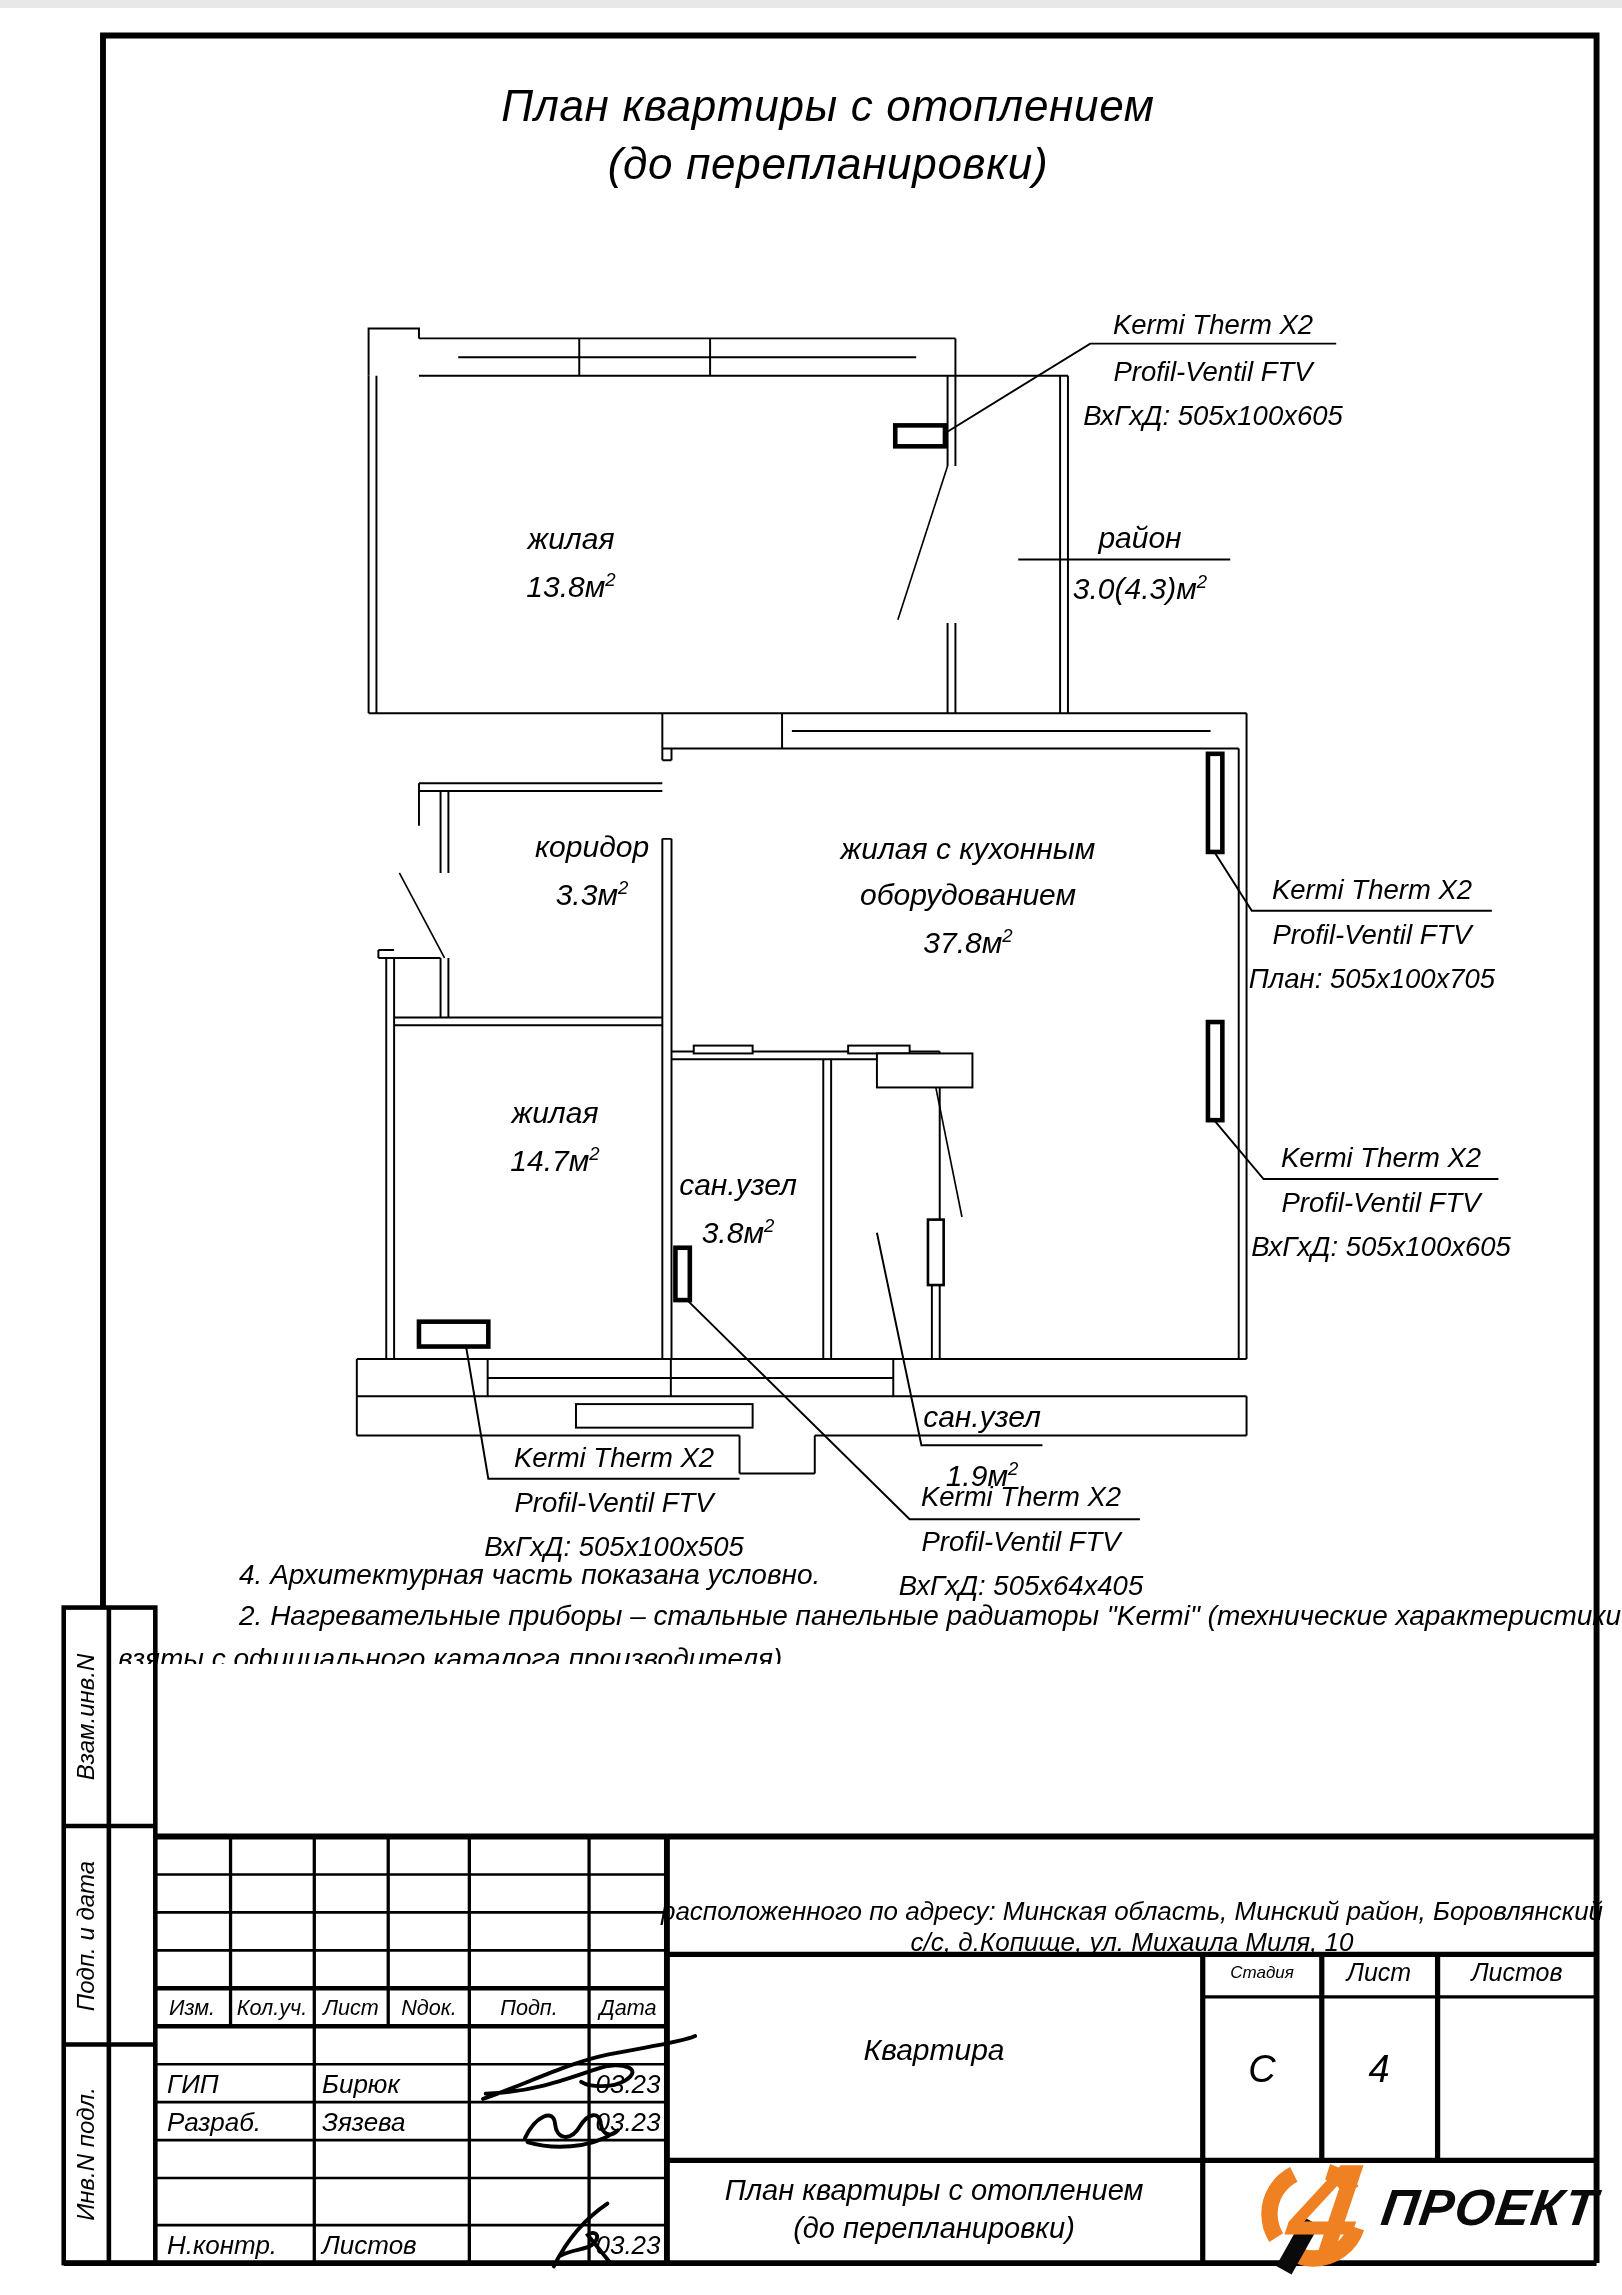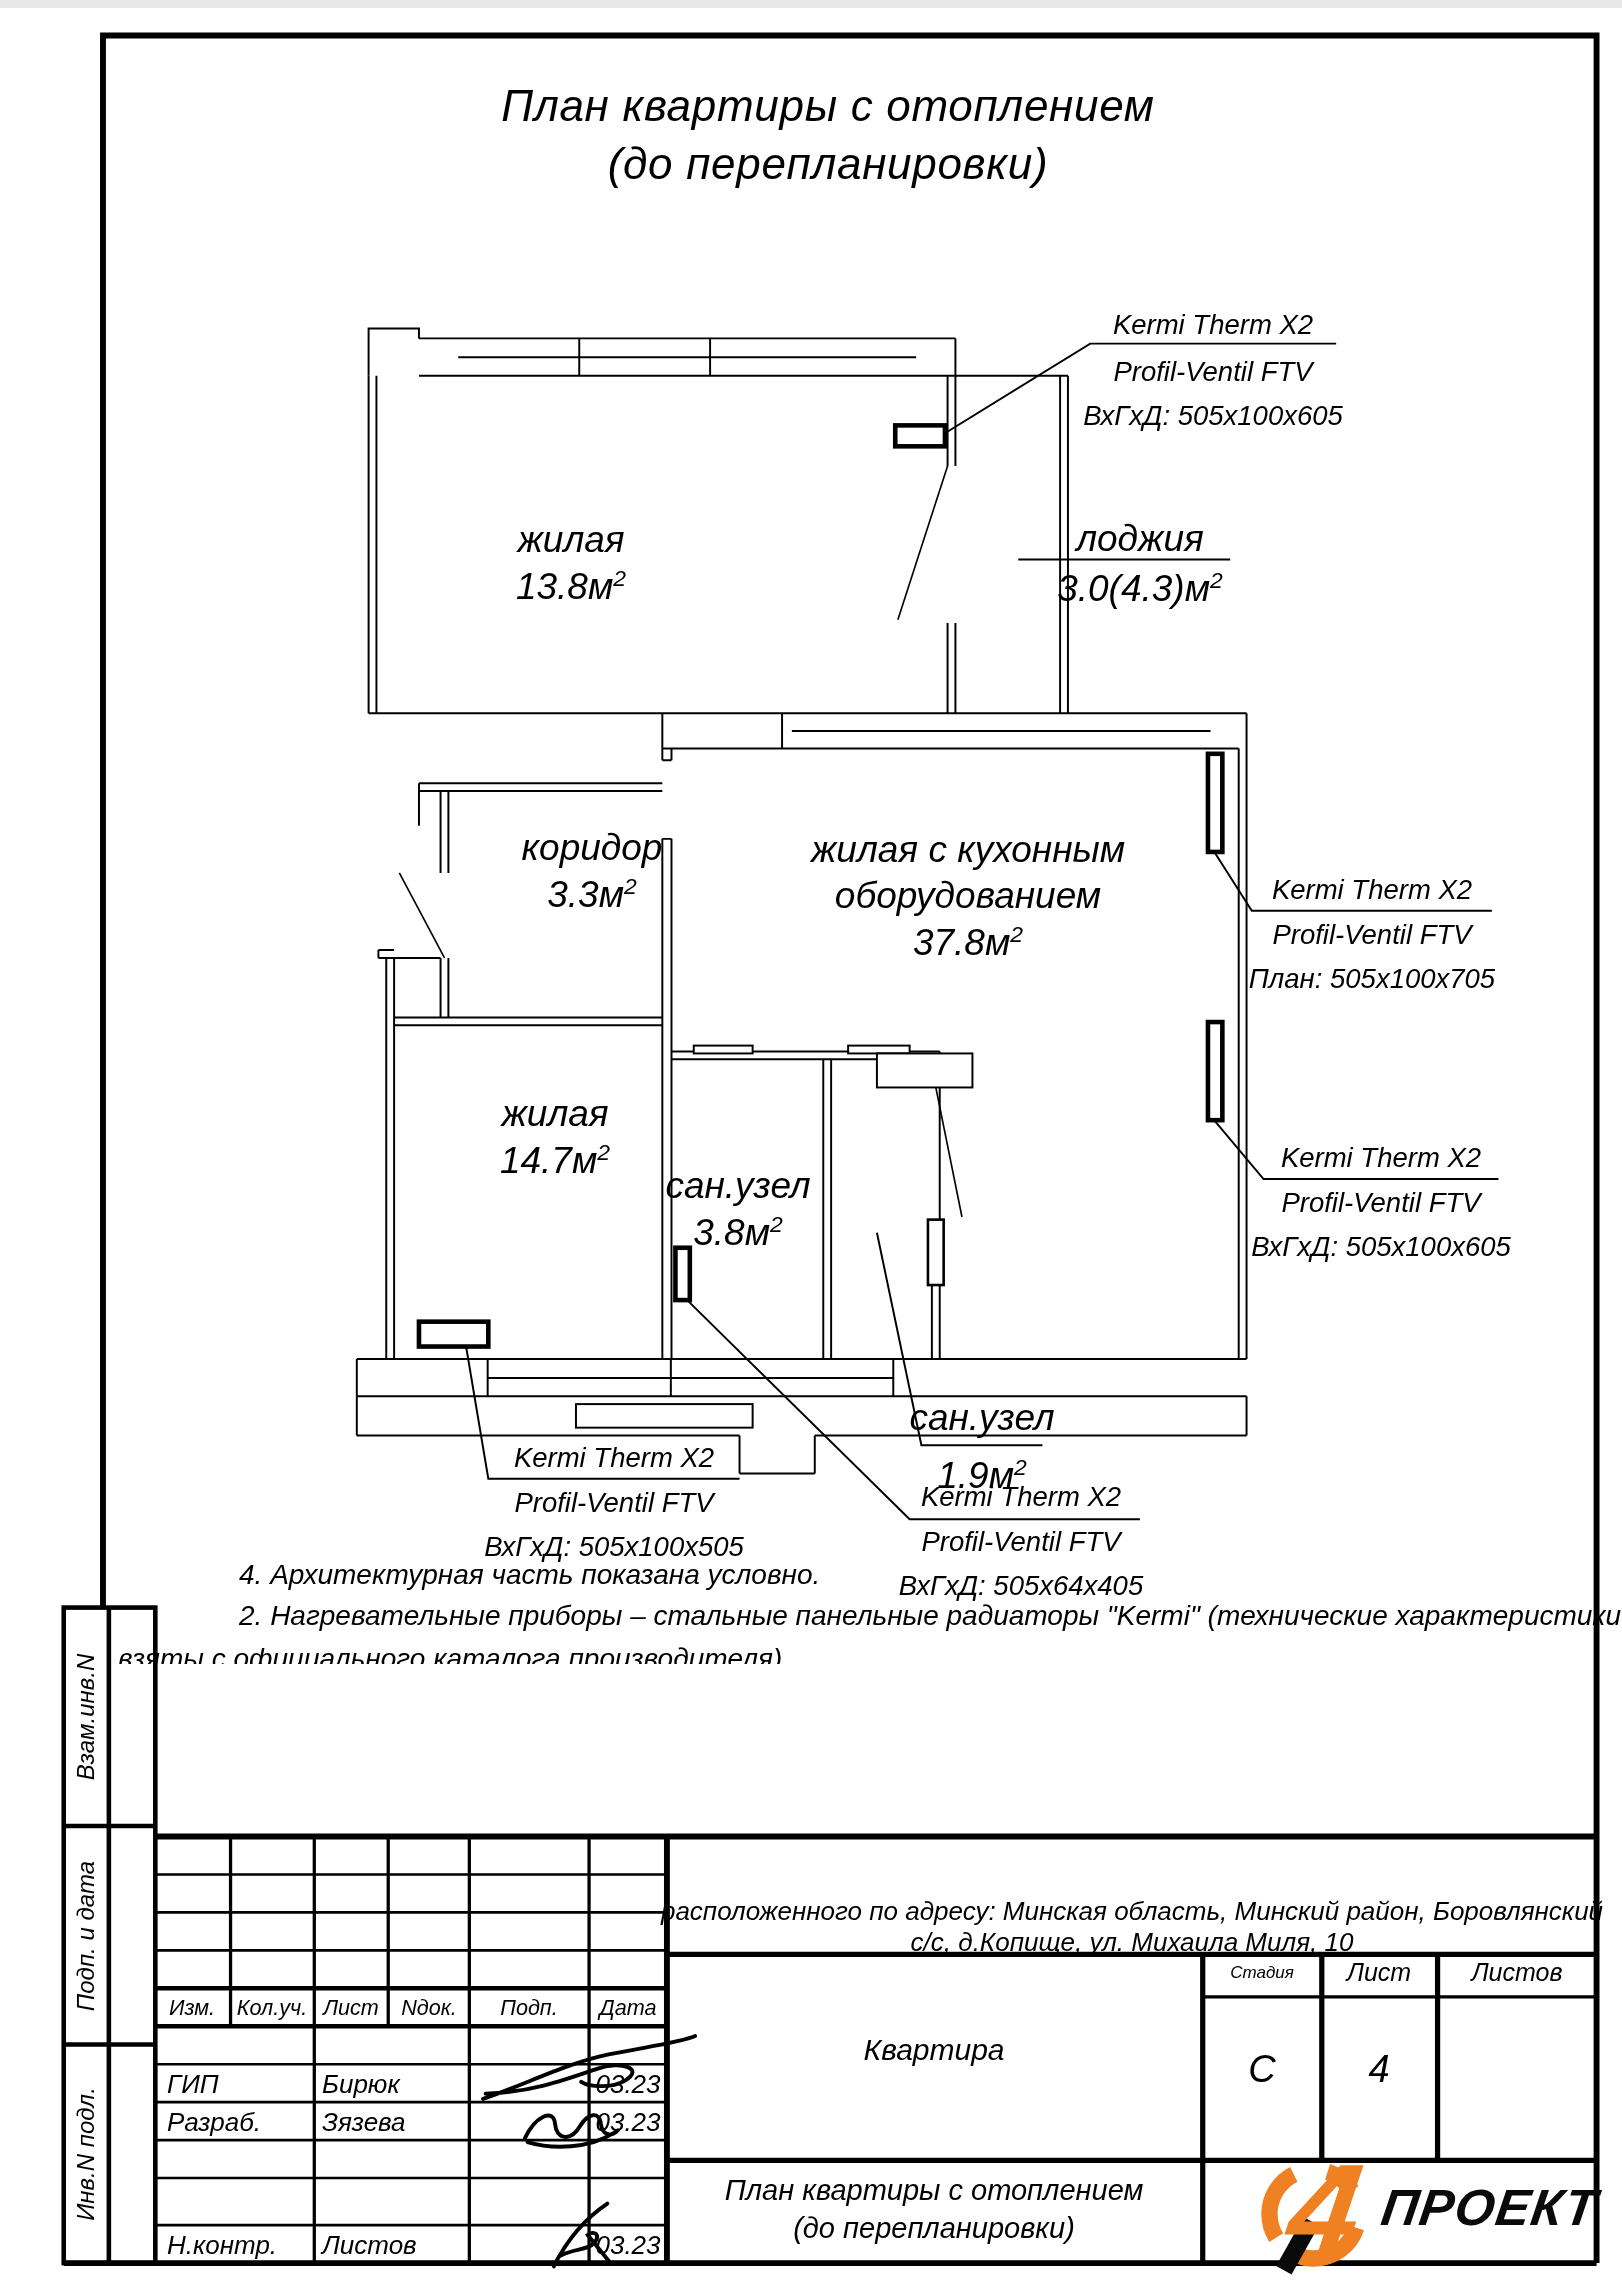--- a/index.html
+++ b/index.html
@@ -2,21 +2,21 @@
 <html style="font-size:10.5px"><head>
 <meta charset="utf-8">
 <style>
   html,body{margin:0;padding:0;background:#e8e8e8;}
   #page{position:relative;width:1623px;height:2295px;background:#ffffff;overflow:hidden;
         font-family:Liberation Sans, sans-serif;color:#000;margin-top:8px;}
   svg.layer{position:absolute;left:0;top:0;}
   .lbl{position:absolute;transform:translate(-50%,-50%);white-space:nowrap;font-style:italic;line-height:1;}
   .lbl-l{position:absolute;transform:translate(0,-50%);white-space:nowrap;font-style:italic;line-height:1;}
   .sup{font-size:0.62em;vertical-align:super;font-style:italic;}
-  .rm{font-size:37px;}
+  .rm{font-size:30px;}
   .kermi{font-size:27.5px;}
   .note{font-size:28px;}
   .clip{position:absolute;overflow:hidden;}
   .vlbl{position:absolute;transform:translate(-50%,-50%) rotate(-90deg);white-space:nowrap;
         font-style:italic;font-size:24px;}
   .stamp-sm{font-size:21.6px;}
   .stamp-md{font-size:26px;}
   .title-line{font-size:44px;letter-spacing:0.7px;}
   .logo-digit{position:absolute;font-weight:bold;font-style:italic;font-size:126px;line-height:1;
               transform:skewX(-8deg);}
@@ -129,21 +129,21 @@
       </g>
     </g>
   </svg>
 
   <div class="lbl title-line" style="left:828px;top:98px;">План квартиры с отоплением</div>
   <div class="lbl title-line" style="left:828px;top:156px;">(до перепланировки)</div>
 
   <div class="lbl rm" style="left:571px;top:531px;">жилая</div>
   <div class="lbl rm" style="left:571px;top:578px;"><span>13.8м</span><sup class="sup">2</sup></div>
 
-  <div class="lbl rm" style="left:1140px;top:530px;">лоджия</div>
+  <div class="lbl rm" style="left:1140px;top:530px;">район</div>
   <div class="lbl rm" style="left:1140px;top:580px;"><span>3.0(4.3)м</span><sup class="sup">2</sup></div>
 
   <div class="lbl rm" style="left:592px;top:839px;">коридор</div>
   <div class="lbl rm" style="left:592px;top:886px;"><span>3.3м</span><sup class="sup">2</sup></div>
 
   <div class="lbl rm" style="left:968px;top:841px;">жилая с кухонным</div>
   <div class="lbl rm" style="left:968px;top:887px;">оборудованием</div>
   <div class="lbl rm" style="left:968px;top:934px;"><span>37.8м</span><sup class="sup">2</sup></div>
 
   <div class="lbl rm" style="left:555px;top:1105px;">жилая</div>

